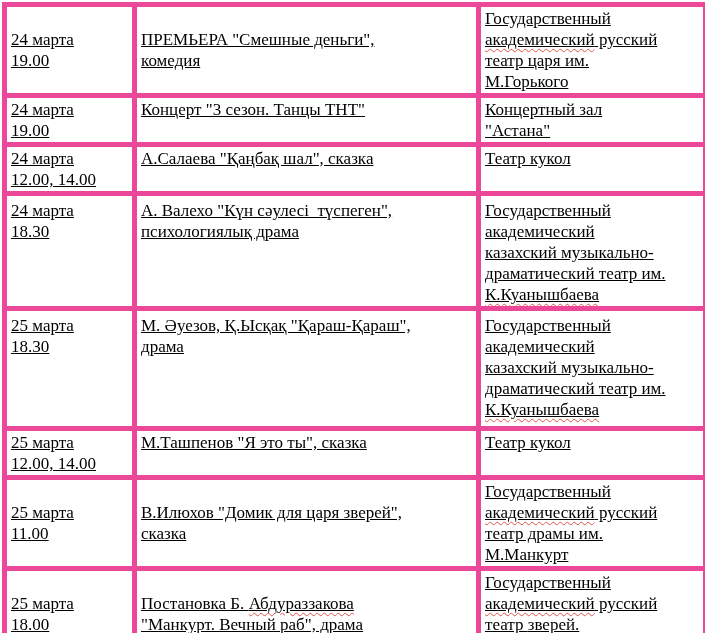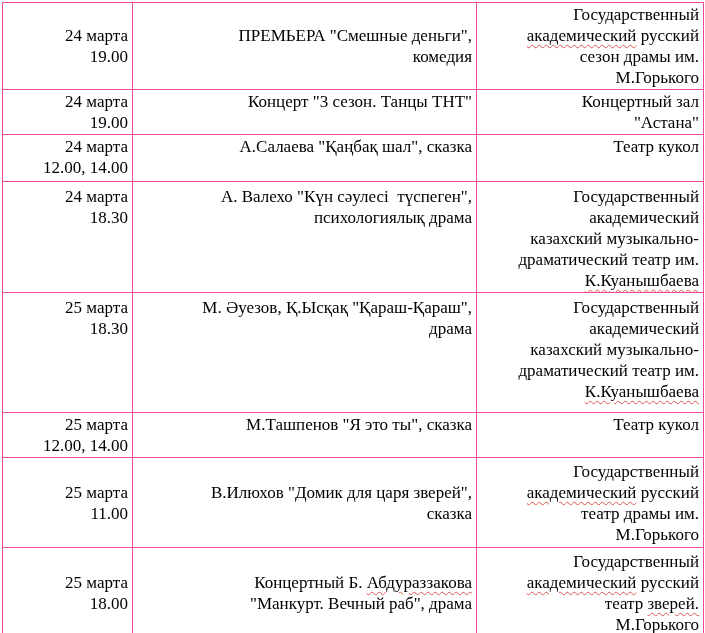--- a/index.html
+++ b/index.html
@@ -14,26 +14,27 @@
   table.schedule {
     border-collapse: collapse;
     table-layout: fixed;
     width: 701px;
     font-family: "Liberation Serif", "DejaVu Serif", serif;
     font-size: 17px;
     line-height: 21px;
     color: #000000;
   }
   table.schedule td {
-    border: 1px solid #ec4899;
-    text-align: right;
+    border: 5px solid #ec4899;
+    text-align: left;
     padding: 1px 4px;
     white-space: pre-wrap;
     overflow: hidden;
     word-wrap: break-word;
+    text-decoration: underline;
   }
   col.c-date  { width: 130px; }
   col.c-event { width: 344px; }
   col.c-venue { width: 227px; }
 
   tr.r1 { height: 85px; }  tr.r1 td { vertical-align: middle; }
   tr.r2 { height: 45px; }  tr.r2 td { vertical-align: top; }
   tr.r3 { height: 47px; }  tr.r3 td { vertical-align: top; }
   tr.r4 { height: 107px; } tr.r4 td { vertical-align: top; padding-top: 4px; }
   tr.r5 { height: 120px; } tr.r5 td { vertical-align: top; padding-top: 4px; }
@@ -60,21 +61,21 @@
       <col class="c-venue">
     </colgroup>
     <tbody>
       <tr class="r1">
         <td><span>24 марта
 19.00</span></td>
         <td><span>ПРЕМЬЕРА "Смешные деньги",
 комедия</span></td>
         <td><span>Государственный
 </span><span class="misspelled">академический</span><span> русский
-сезон драмы им.
+театр царя им.
 М.Горького</span></td>
       </tr>
       <tr class="r2">
         <td><span>24 марта
 19.00</span></td>
         <td><span>Концерт "3 сезон. Танцы ТНТ"</span></td>
         <td><span>Концертный зал
 "Астана"</span></td>
       </tr>
       <tr class="r3">
@@ -112,26 +113,26 @@
         <td><span>Театр кукол</span></td>
       </tr>
       <tr class="r7">
         <td><span>25 марта
 11.00</span></td>
         <td><span>В.Илюхов "Домик для царя зверей",
 сказка</span></td>
         <td><span>Государственный
 </span><span class="misspelled">академический</span><span> русский
 театр драмы им.
-М.Горького</span></td>
+М.Манкурт</span></td>
       </tr>
       <tr class="r8">
         <td><span>25 марта
 18.00</span></td>
-        <td><span>Концертный Б. </span><span class="misspelled">Абдураззакова</span><span>
+        <td><span>Постановка Б. </span><span class="misspelled">Абдураззакова</span><span>
 "Манкурт. Вечный раб", драма</span></td>
         <td><span>Государственный
 </span><span class="misspelled">академический</span><span> русский
 театр </span><span class="misspelled">зверей.</span><span>
 М.Горького</span></td>
       </tr>
     </tbody>
   </table>
 </div>
 

